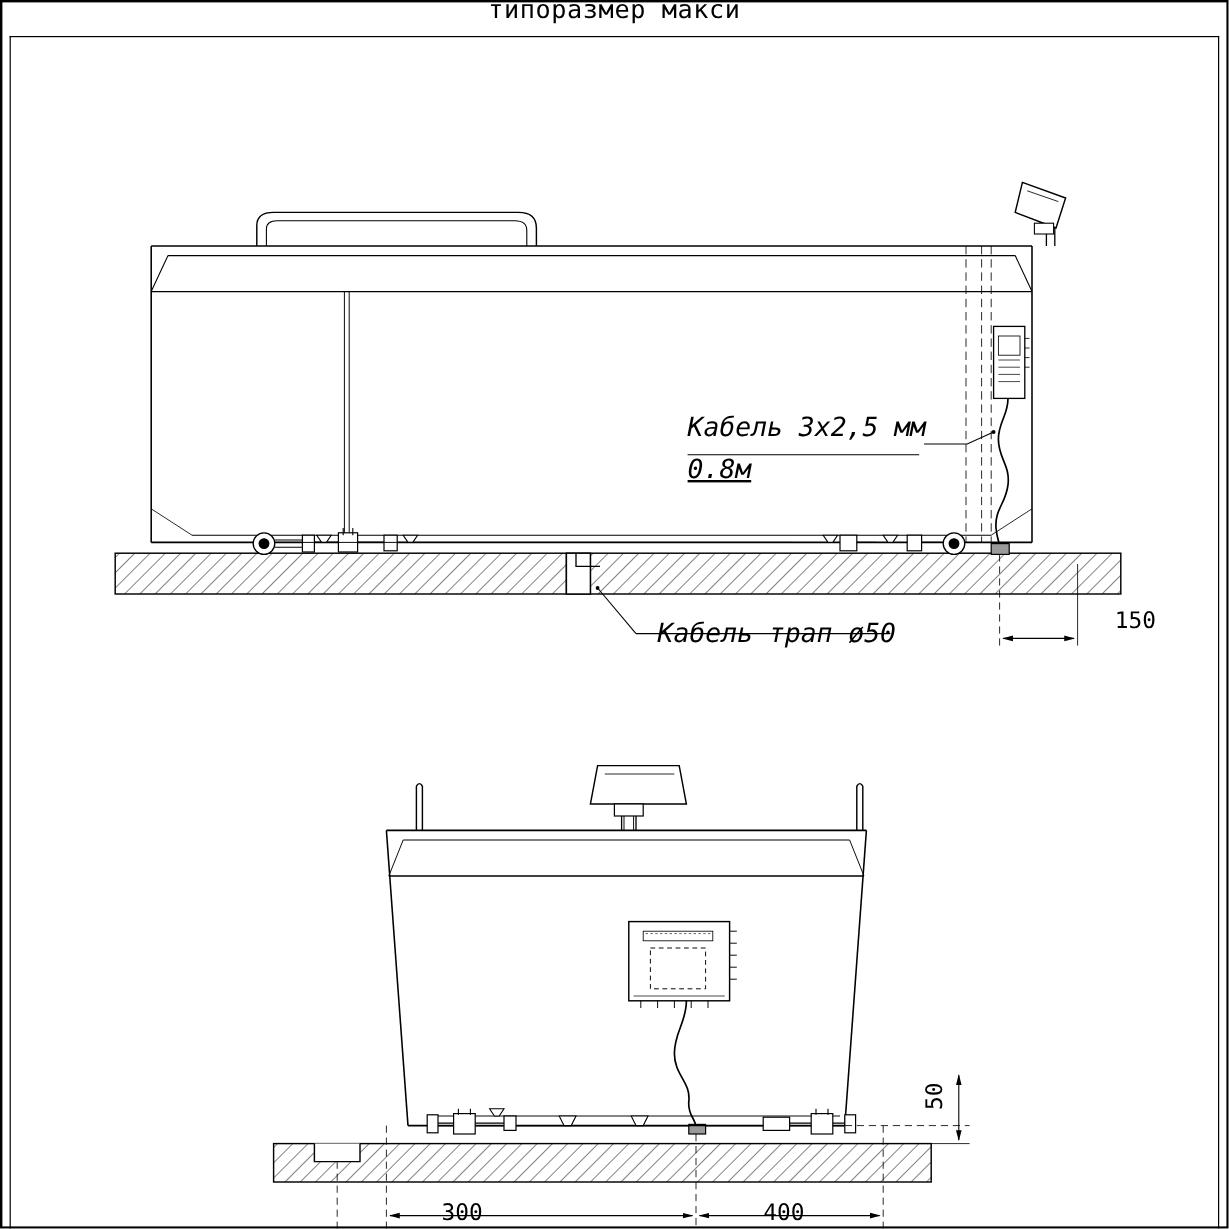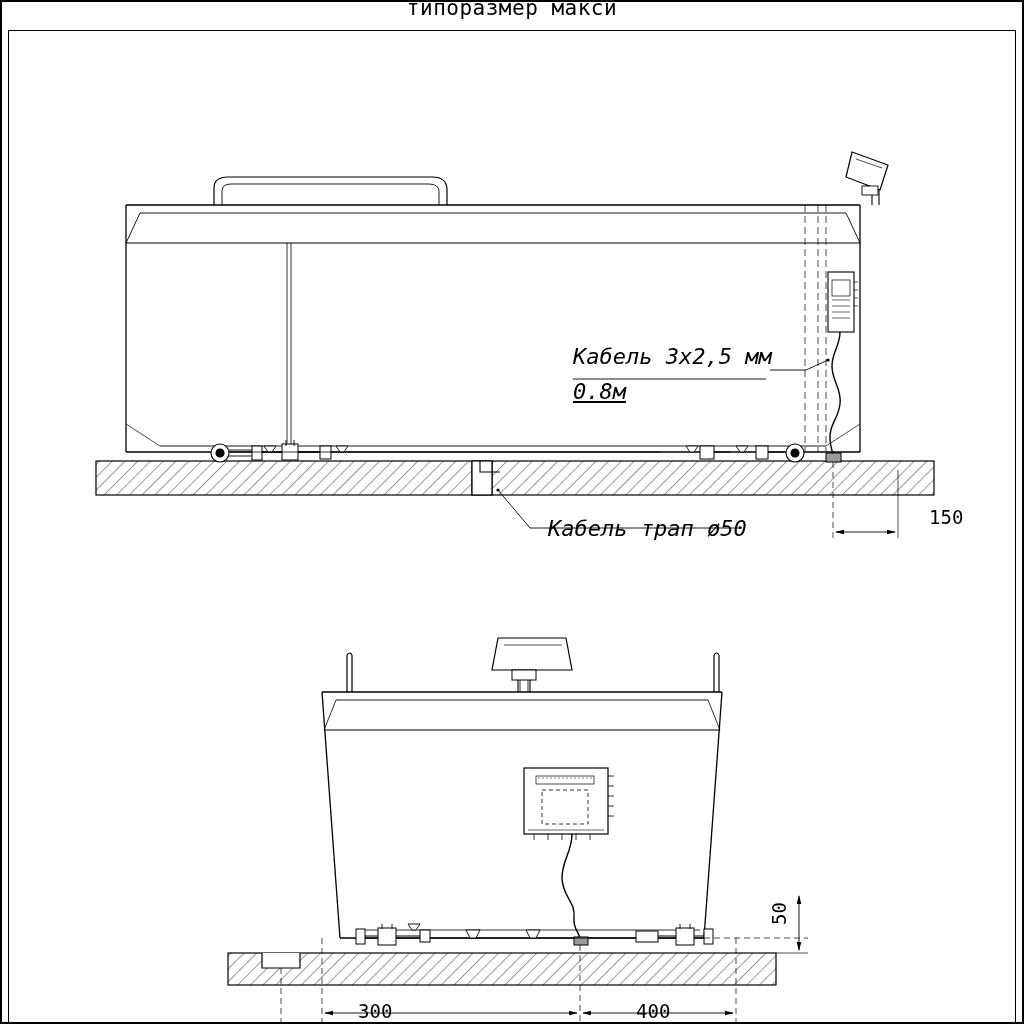--- a/index.html
+++ b/index.html
@@ -299,16 +299,16 @@
   </svg>
 
   <div class="lbl" style="left:573px; top:344px;">Кабель 3х2,5 мм</div>
   <div class="lbl" style="left:573px; top:379px;text-decoration:underline;">0.8м</div>
   <div class="lbl" style="left:548px; top:516px;">Кабель трап ø50</div>
 
   <div class="dimtxt" style="left:893px; top:506px;margin-left:36px;">150</div>
 
   <div class="dimtxt rot90" style="left:768px; top:925px;">50</div>
 
-  <div class="dimtxt" style="left:358px; top:1000px;text-align:right;">300</div>
+  <div class="dimtxt" style="left:368px; top:1000px;text-align:right;">300</div>
   <div class="dimtxt" style="left:636px; top:1000px;">400</div>
 
 </div>
 
 </body></html>

